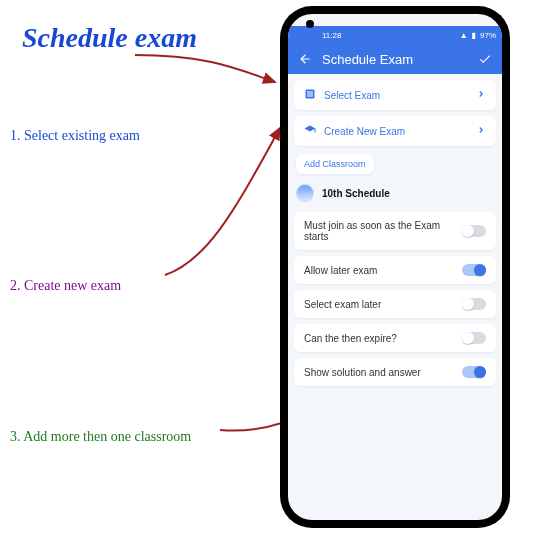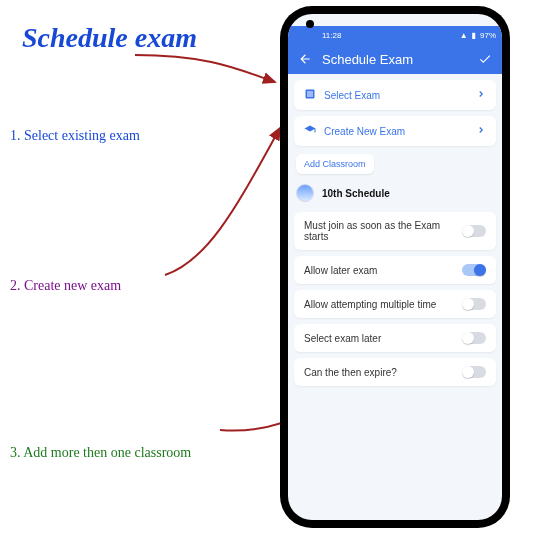--- a/index.html
+++ b/index.html
@@ -98,21 +98,21 @@
   svg.arrow { position: absolute; overflow: visible; pointer-events: none; }
 </style>
 </head>
 <body>
 
 <div class="canvas">
 
   <div class="annotation ann-title" style="left:22px; top:22px;">Schedule exam</div>
   <div class="annotation ann-step ann-a" style="left:10px; top:128px;">1. Select existing exam</div>
   <div class="annotation ann-step ann-b" style="left:10px; top:270px;margin-top:8px;">2. Create new exam</div>
-  <div class="annotation ann-step ann-c" style="left:10px; top:445px;">3. Add more then one classroom</div>
+  <div class="annotation ann-step ann-c" style="left:10px; top:429px;">3. Add more then one classroom</div>
 
   <svg class="arrow" style="left:0;top:0" width="540" height="540">
     <defs>
       <marker id="ah" markerWidth="8" markerHeight="8" refX="6" refY="3" orient="auto">
         <path d="M0,0 L7,3 L0,6 Z" fill="#a02020"></path>
       </marker>
     </defs>
     <path d="M135,55 C210,55 240,70 275,82" stroke="#a02020" stroke-width="2" fill="none" marker-end="url(#ah)"></path>
     <path d="M165,275 C210,260 240,200 280,128" stroke="#a02020" stroke-width="2" fill="none" marker-end="url(#ah)"></path>
     <path d="M220,430 C350,440 435,300 365,172" stroke="#a02020" stroke-width="2" fill="none" marker-end="url(#ah)"></path>
@@ -189,34 +189,34 @@
               <span class="knob"></span>
             </span>
         </div>
         <div class="card">
           <span class="label">Allow later exam</span>
           <span class="toggle on">
               <span class="knob"></span>
             </span>
         </div>
         <div class="card">
-          <span class="label">Allow attempting multiple time</span>
-          <span class="toggle">
-              <span class="knob"></span>
-            </span>
-        </div>
-        <div class="card">
           <span class="label">Select exam later</span>
           <span class="toggle">
               <span class="knob"></span>
             </span>
         </div>
         <div class="card">
           <span class="label">Can the then expire?</span>
           <span class="toggle">
+              <span class="knob"></span>
+            </span>
+        </div>
+        <div class="card">
+          <span class="label">Show solution and answer</span>
+          <span class="toggle on">
               <span class="knob"></span>
             </span>
         </div>
 
       </div>
     </div>
   </div>
 </div>
 
 </body></html>

